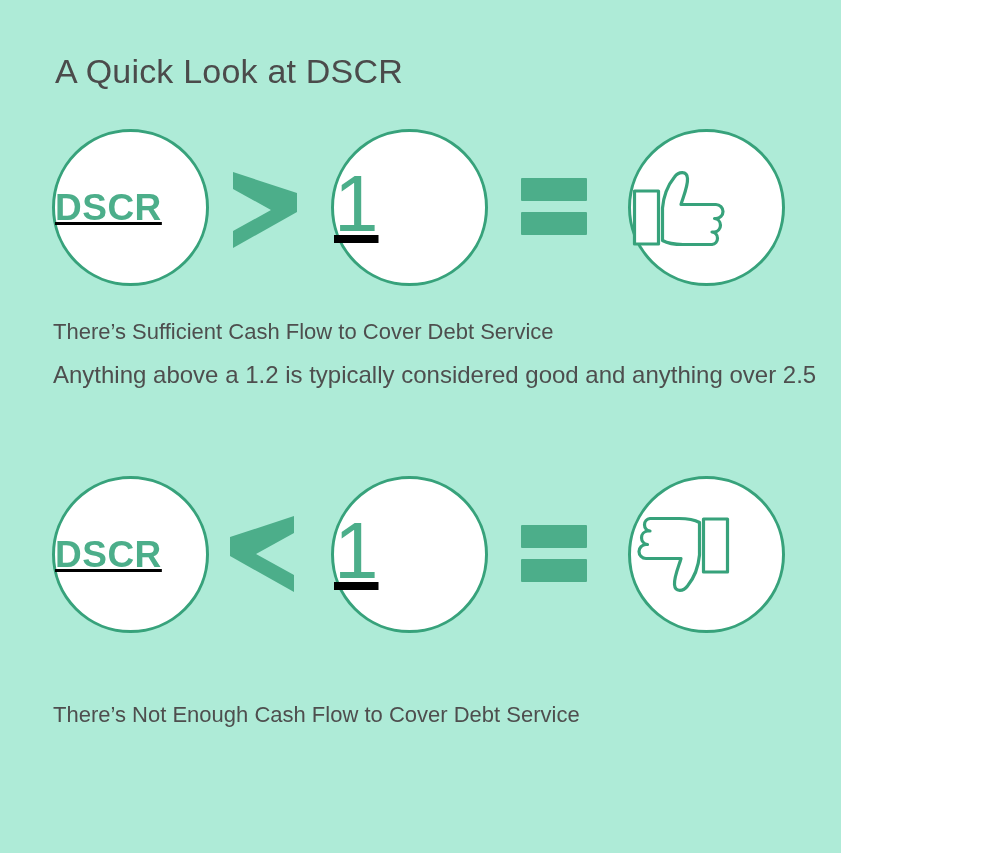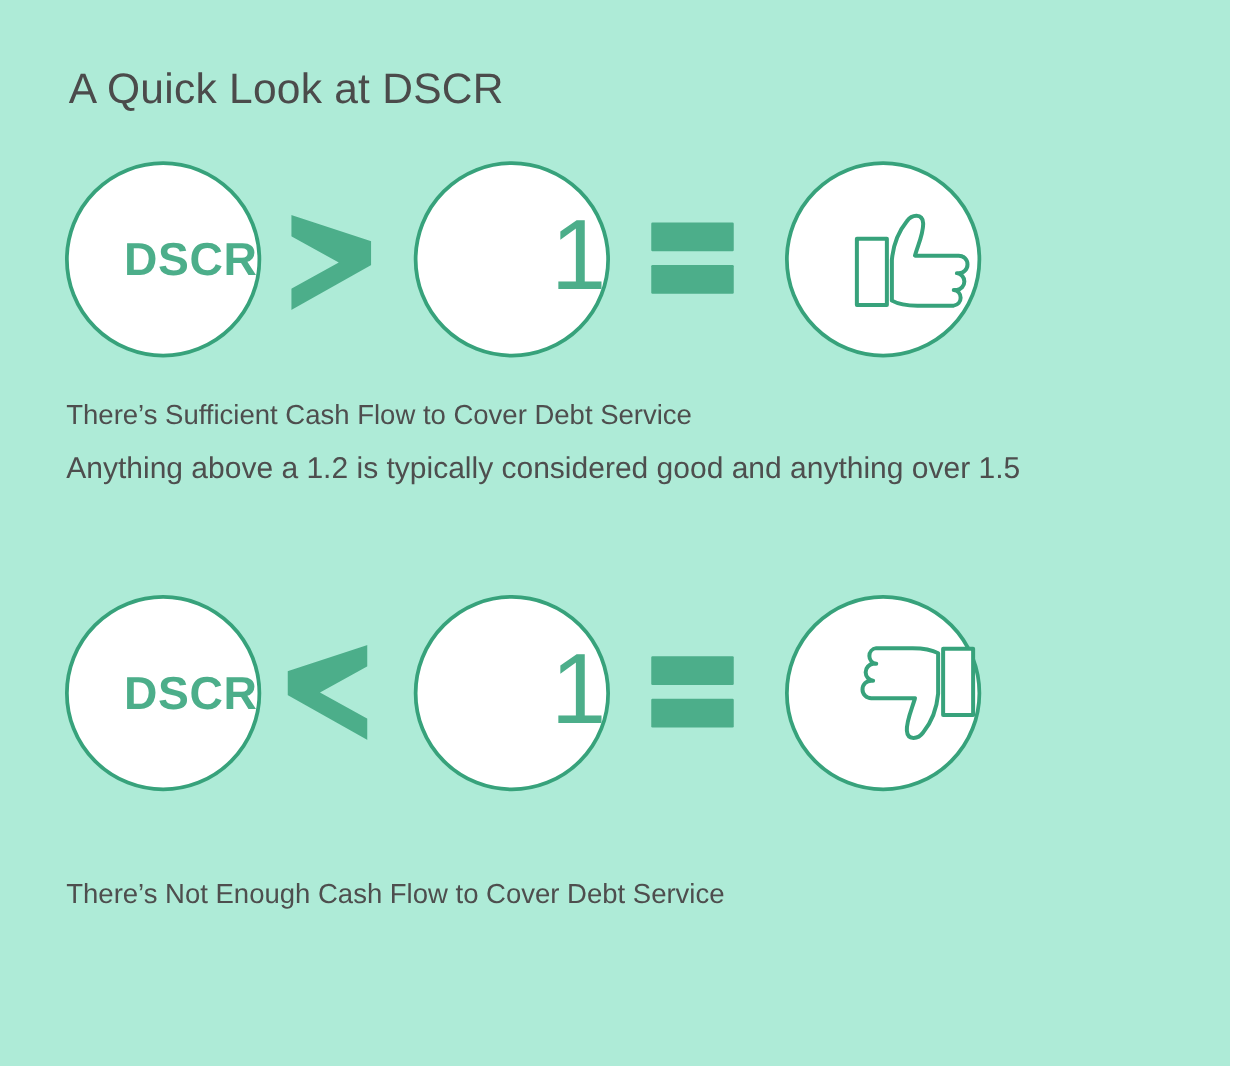--- a/index.html
+++ b/index.html
@@ -8,35 +8,35 @@
     --outline:#37A27B;
     --circle-fill:#FFFFFF;
     --heading:#4E4E4E;
     --title:#4B4B4B;
   }
   *{margin:0;padding:0;box-sizing:border-box;}
   html,body{width:1000px;height:853px;}
   body{font-family:"Liberation Sans", sans-serif;}
   .canvas{
     position:relative;
-    width:984px;height:853px;
+    width:841px;height:853px;
     background:var(--bg);
     overflow:hidden;
   }
   .page-title{
     position:absolute;left:55px;top:52px;
     font-size:34px;font-weight:400;color:var(--title);
     letter-spacing:0.2px;
   }
   .circle{
     position:absolute;
     width:157px;height:157px;border-radius:50%;
     background:var(--circle-fill);
     border:3px solid var(--outline);
-    display:flex;align-items:center;justify-content:flex-end;
+    display:flex;align-items:center;justify-content:flex-start;text-decoration:underline;
   }
   .dscr-label{
     color:var(--accent);
     font-size:37px;font-weight:600;letter-spacing:0.5px;
   }
   .one-label{
     color:var(--accent);
     font-size:80px;font-weight:400;
     transform:translateY(-4px);
   }
@@ -103,21 +103,21 @@
         A6.3,6.3 0 0 1 81,80.5
         L52,80.5
         C44,80.5 36,79 31.5,76.5
         Z"></path>
     </svg>
   </div>
 
   <div class="section-heading" style="top:313px;">There’s Sufficient Cash Flow to Cover Debt Service</div>
 
   <div class="section-body" style="top:356px;">
-    <span class="body-line">Anything above a 1.2 is typically considered good and anything over 1.5</span>
+    <span class="body-line">Anything above a 1.2 is typically considered good and anything over 2.5</span>
   </div>
 
   <div class="circle" style="left:52px;top:476px;">
     <span class="dscr-label">DSCR</span>
   </div>
 
   <svg class="op-svg" style="left:230px;top:516px;" width="64" height="76" viewBox="0 0 64 76" aria-hidden="true">
     <polygon points="64,0 0,21 0,40 64,76 64,59 26,38 64,17"></polygon>
   </svg>
 

